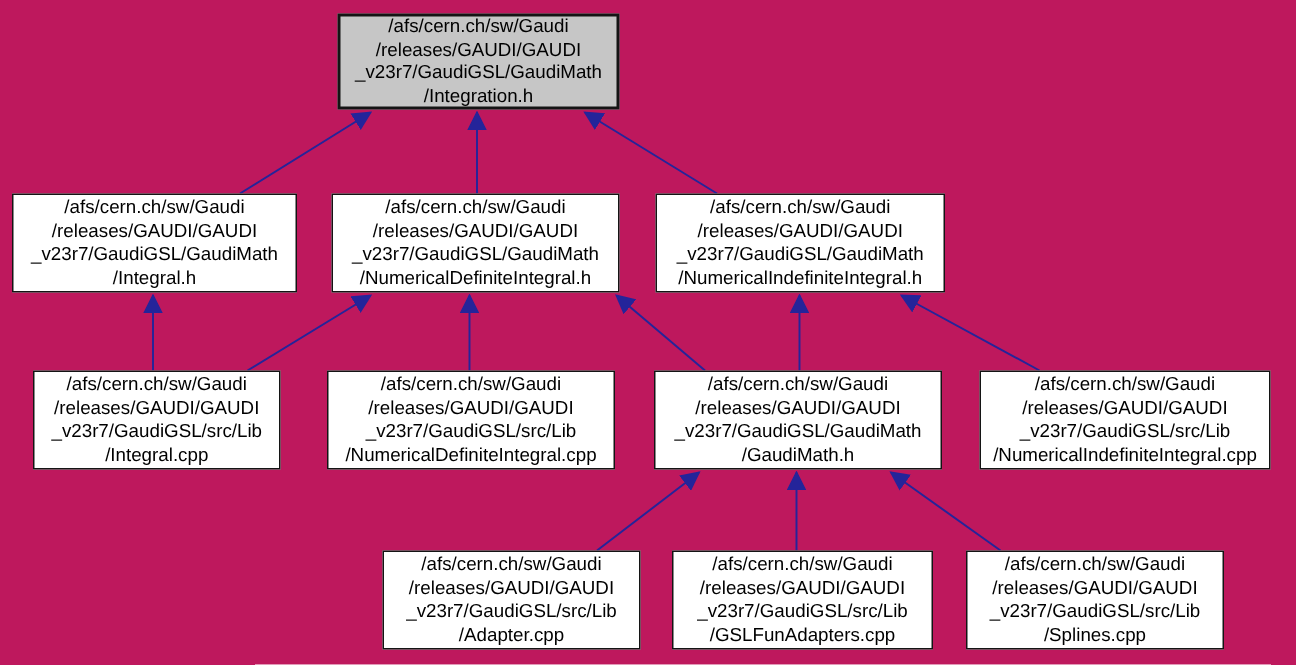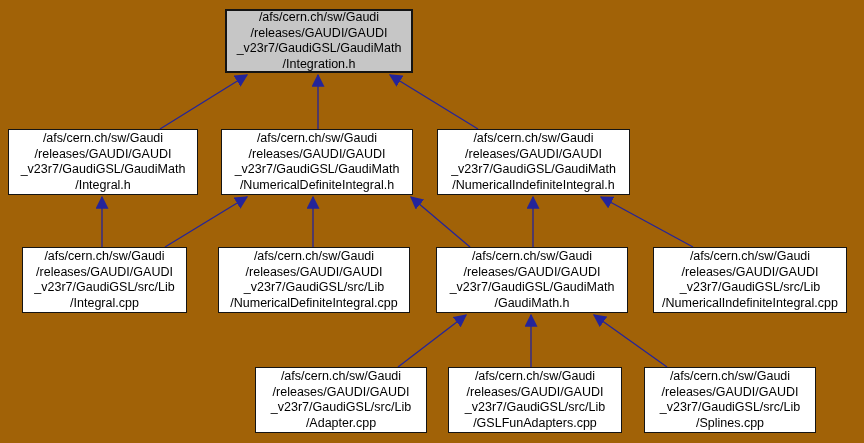--- a/index.html
+++ b/index.html
@@ -5,21 +5,21 @@
   html, body {
     margin: 0;
     padding: 0;
     background: #ffffff;
     font-family: "Liberation Sans", "DejaVu Sans", sans-serif;
   }
   #canvas {
     position: relative;
     width: 864px;
     height: 443px;
-    background: #a16207;
+    background: #be185d;
     overflow: hidden;
   }
   #edge-layer {
     position: absolute;
     left: 0; top: 0;
     width: 864px;
     height: 443px;
   }
   .node {
     position: absolute;

